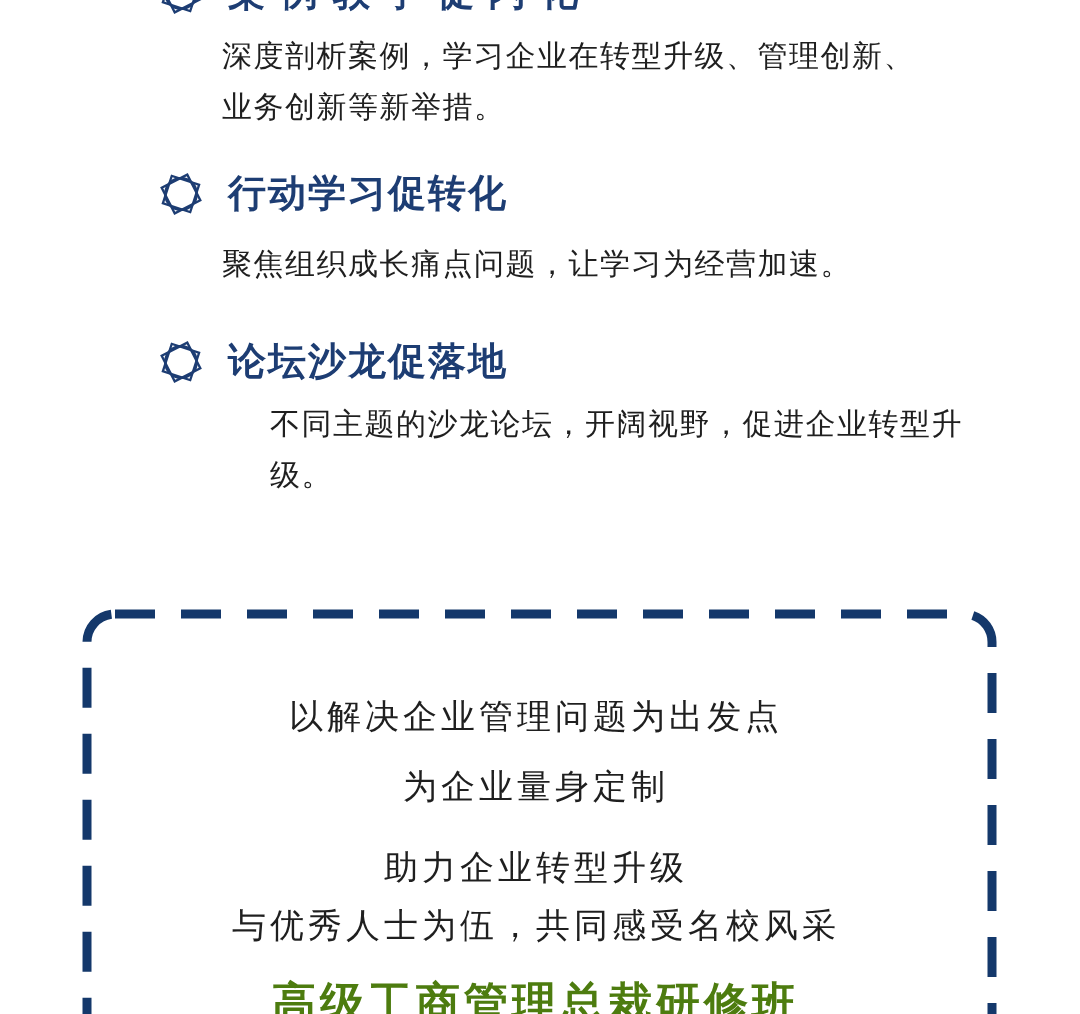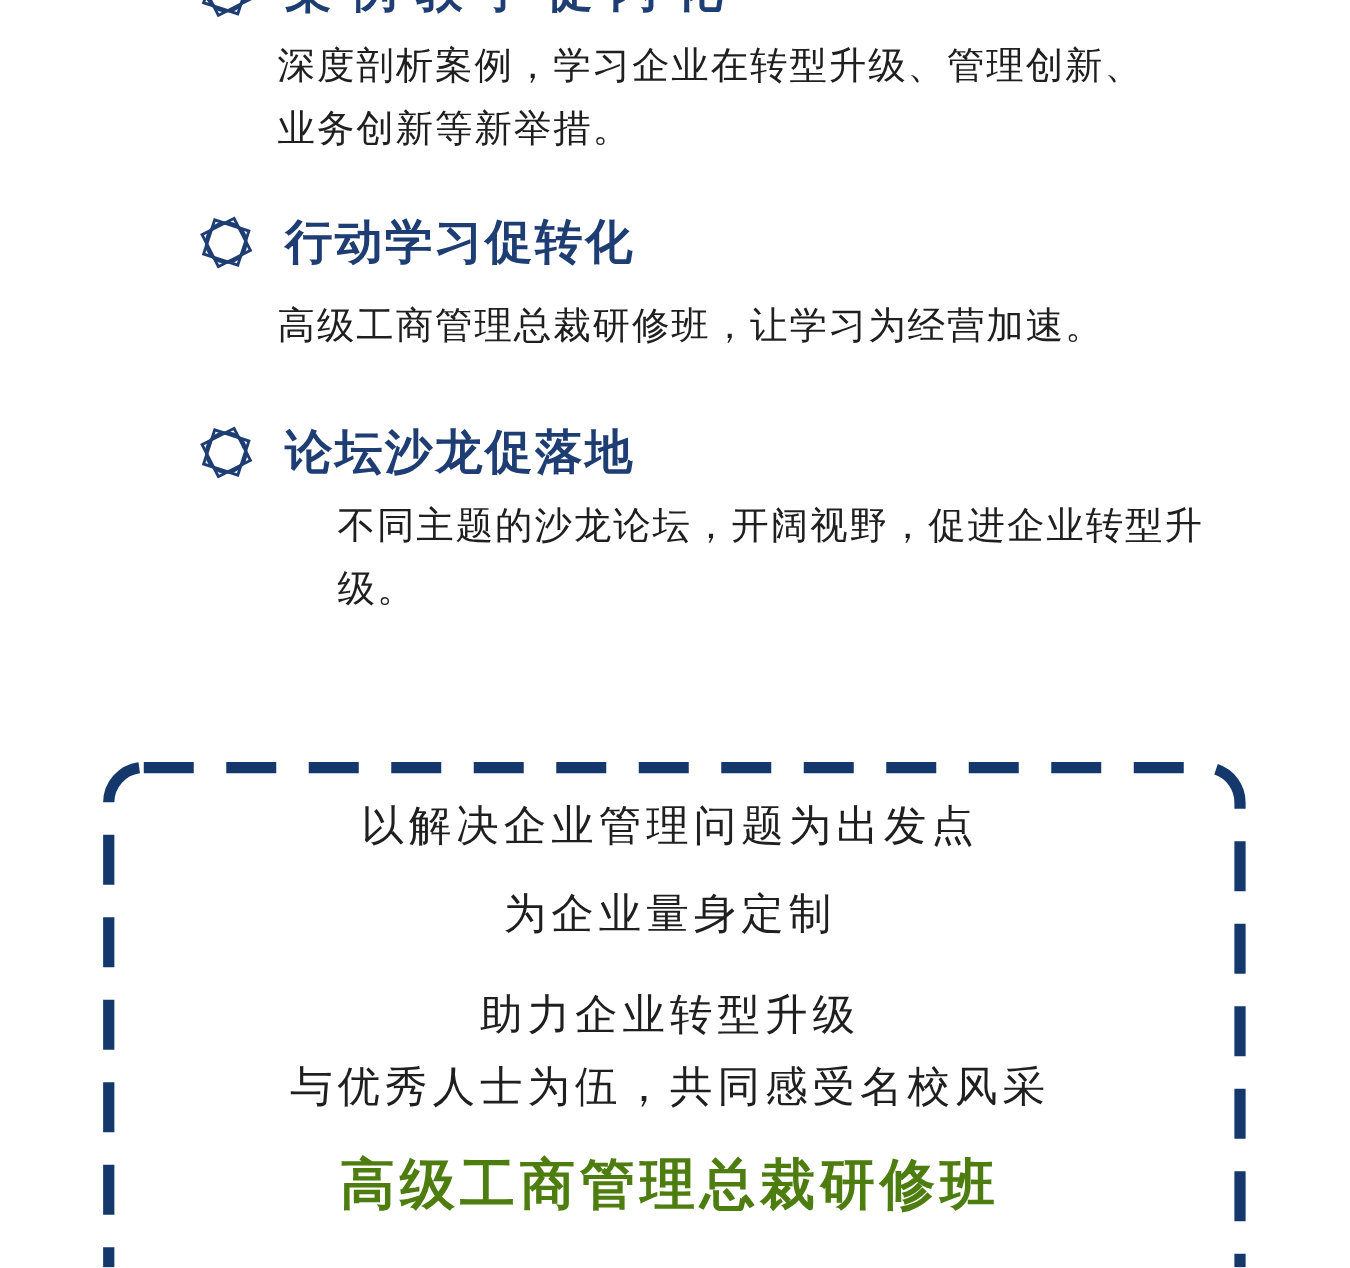--- a/index.html
+++ b/index.html
@@ -1,32 +1,32 @@
 <!DOCTYPE html>
 <html><head>
 <meta charset="utf-8">
 <style>
   html,body{margin:0;padding:0;background:#ffffff;}
   .canvas{
     position:relative;width:1080px;height:1014px;background:#ffffff;
-    overflow:hidden;font-family:Liberation Mono, monospace;
+    overflow:hidden;font-family:Liberation Sans, sans-serif;
   }
   
   .sec-head{position:absolute;left:158px;display:flex;align-items:center;gap:24px;}
   .sec-head .rosette{flex:0 0 auto;display:block;}
   .sec-title{font-size:38px;font-weight:700;color:#1d3d73;letter-spacing:2px;white-space:nowrap;}
   .sec-head.cutoff .sec-title{letter-spacing:14px;}
   
   .para{position:absolute;left:222px;color:#1f1f1f;font-size:30px;line-height:51px;letter-spacing:1.5px;font-weight:400;}
   .para .line{display:block;white-space:nowrap;}
   
   .dash-svg{position:absolute;left:75px;top:602px;}
   .box-content{position:absolute;left:82px;top:602px;width:908px;text-align:center;color:#1f1f1f;}
   .box-line{font-size:34px;line-height:44px;letter-spacing:4px;font-weight:400;white-space:nowrap;}
-  .box-line.l1{margin-top:40px;}
+  .box-line.l1{margin-top:92px;}
   .box-line.l2{margin-top:26px;}
   .box-line.l3{margin-top:37px;}
   .box-line.l4{margin-top:14px;}
   .box-title{margin-top:28px;font-size:44px;line-height:56px;font-weight:700;color:#4d7c0f;letter-spacing:4px;white-space:nowrap;}
 </style>
 </head>
 <body>
 
 <div class="canvas">
 
@@ -49,21 +49,21 @@
     <svg class="rosette" width="46" height="46" viewBox="0 0 48 48">
       <g fill="none" stroke="#1d3d73" stroke-width="2.4">
         <rect x="9" y="9" width="30" height="30" transform="rotate(18 24 24)"></rect>
         <rect x="9" y="9" width="30" height="30" transform="rotate(63 24 24)"></rect>
         <circle cx="24" cy="24" r="16.5"></circle>
       </g>
     </svg>
     <span class="sec-title">行动学习促转化</span>
   </div>
   <div class="para" style="top:238px;">
-    <span class="line">高级工商管理总裁研修班，让学习为经营加速。</span>
+    <span class="line">聚焦组织成长痛点问题，让学习为经营加速。</span>
   </div>
 
   <div class="sec-head" style="top:336px;">
     <svg class="rosette" width="46" height="46" viewBox="0 0 48 48">
       <g fill="none" stroke="#1d3d73" stroke-width="2.4">
         <rect x="9" y="9" width="30" height="30" transform="rotate(18 24 24)"></rect>
         <rect x="9" y="9" width="30" height="30" transform="rotate(63 24 24)"></rect>
         <circle cx="24" cy="24" r="16.5"></circle>
       </g>
     </svg>

